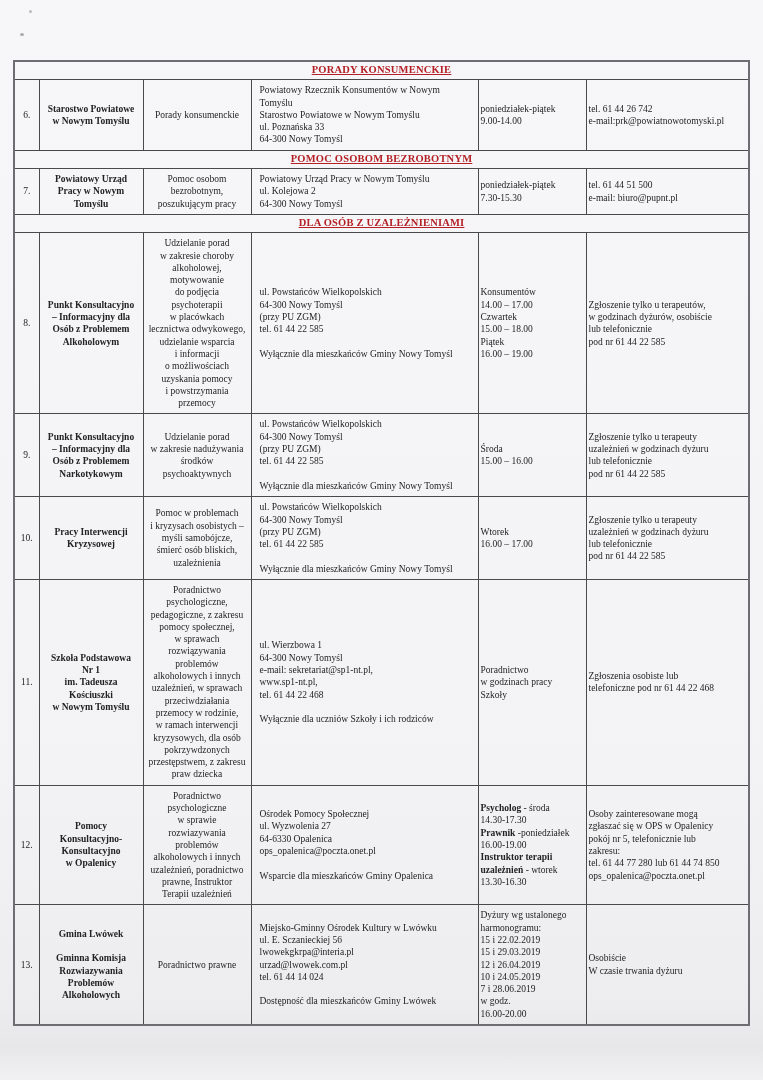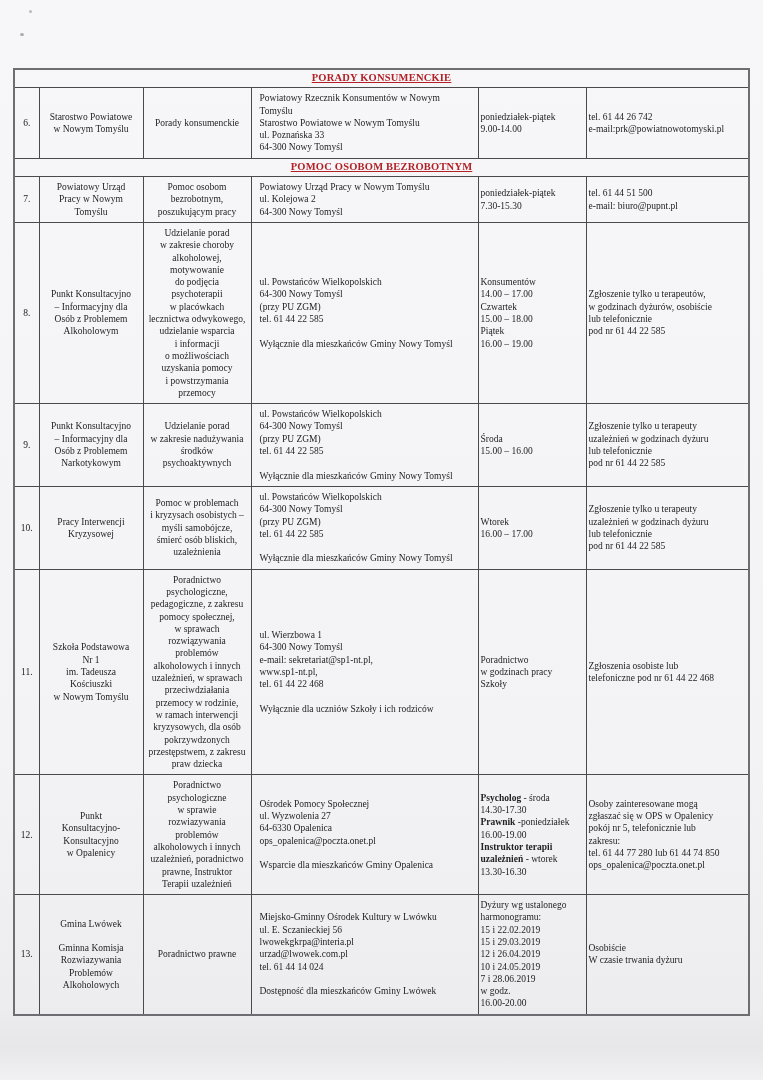--- a/index.html
+++ b/index.html
@@ -9,42 +9,42 @@
     overflow: hidden;
     background: linear-gradient(180deg, #f7f7f9 0%, #f3f3f5 70%, #ededf0 93%, #e7e7ea 97%, #f1f1f3 100%);
     font-family: "Liberation Serif", "DejaVu Serif", serif;
     color: #232325;
   }
   .speck { position: absolute; background: #8a8a8e; border-radius: 50%; }
   .speck-a { left: 29px; top: 10px; width: 3px; height: 3px; opacity: .55; }
   .speck-b { left: 20px; top: 33px; width: 4px; height: 3px; opacity: .7; }
 
   table.directory {
-    position: absolute; left: 13px; top: 68px; width: 735px;
+    position: absolute; left: 13px; top: 60px; width: 735px;
     border-collapse: collapse; table-layout: fixed;
     border: 2px solid #6e6e72;
   }
   td {
     border: 1px solid var(--border, #4a4a4c);
     vertical-align: middle;
     font-size: 9.5px; line-height: 12.3px;
     padding: 4px 2px;
     word-wrap: break-word;
   }
   tr.section-row td { padding: 2px 2px 3px; text-align: center; }
   .section-label {
     color: var(--red, #b32025);
     font-weight: bold;
     text-decoration: underline;
     font-size: 10.5px;
     letter-spacing: .2px;
     white-space: nowrap;
   }
   .cell-num   { text-align: center; }
-  .cell-name  { text-align: center; font-weight: normal; }
+  .cell-name  { text-align: center; font-weight: bold; }
   .cell-service { text-align: center; }
   .cell-address { text-align: left; padding-left: 8px; padding-right: 4px; }
   .cell-hours { text-align: left; }
   .cell-notes { text-align: left; }
   .ln { min-height: 12.3px; }
 </style>
 </head>
 <body style="--red: #b32025; --border: #4a4a4c; color: rgb(35, 35, 37);">
 
 <span class="speck speck-a"></span>
@@ -114,20 +114,23 @@
         </td>
         <td class="cell-hours">
           <div class="ln">poniedziałek-piątek</div>
           <div class="ln">7.30-15.30</div>
         </td>
         <td class="cell-notes">
           <div class="ln">tel. 61 44 51 500</div>
           <div class="ln">e-mail: biuro@pupnt.pl</div>
         </td>
       </tr>
+      <tr class="section-row">
+        <td colspan="6"><span class="section-label">DLA OSÓB Z UZALEŻNIENIAMI</span></td>
+      </tr>
       <tr class="data-row">
         <td class="cell-num">
           <div class="ln">8.</div>
         </td>
         <td class="cell-name">
           <div class="ln">Punkt Konsultacyjno</div>
           <div class="ln">– Informacyjny dla</div>
           <div class="ln">Osób z Problemem</div>
           <div class="ln">Alkoholowym</div>
         </td>
@@ -285,21 +288,21 @@
         <td class="cell-notes">
           <div class="ln">Zgłoszenia osobiste lub</div>
           <div class="ln">telefoniczne pod nr 61 44 22 468</div>
         </td>
       </tr>
       <tr class="data-row">
         <td class="cell-num">
           <div class="ln">12.</div>
         </td>
         <td class="cell-name">
-          <div class="ln">Punkt</div>
+          <div class="ln">Pomocy</div>
           <div class="ln">Konsultacyjno-</div>
           <div class="ln">Konsultacyjno</div>
           <div class="ln">w Opalenicy</div>
         </td>
         <td class="cell-service">
           <div class="ln">Poradnictwo</div>
           <div class="ln">psychologiczne</div>
           <div class="ln">w sprawie</div>
           <div class="ln">rozwiazywania</div>
           <div class="ln">problemów</div>

